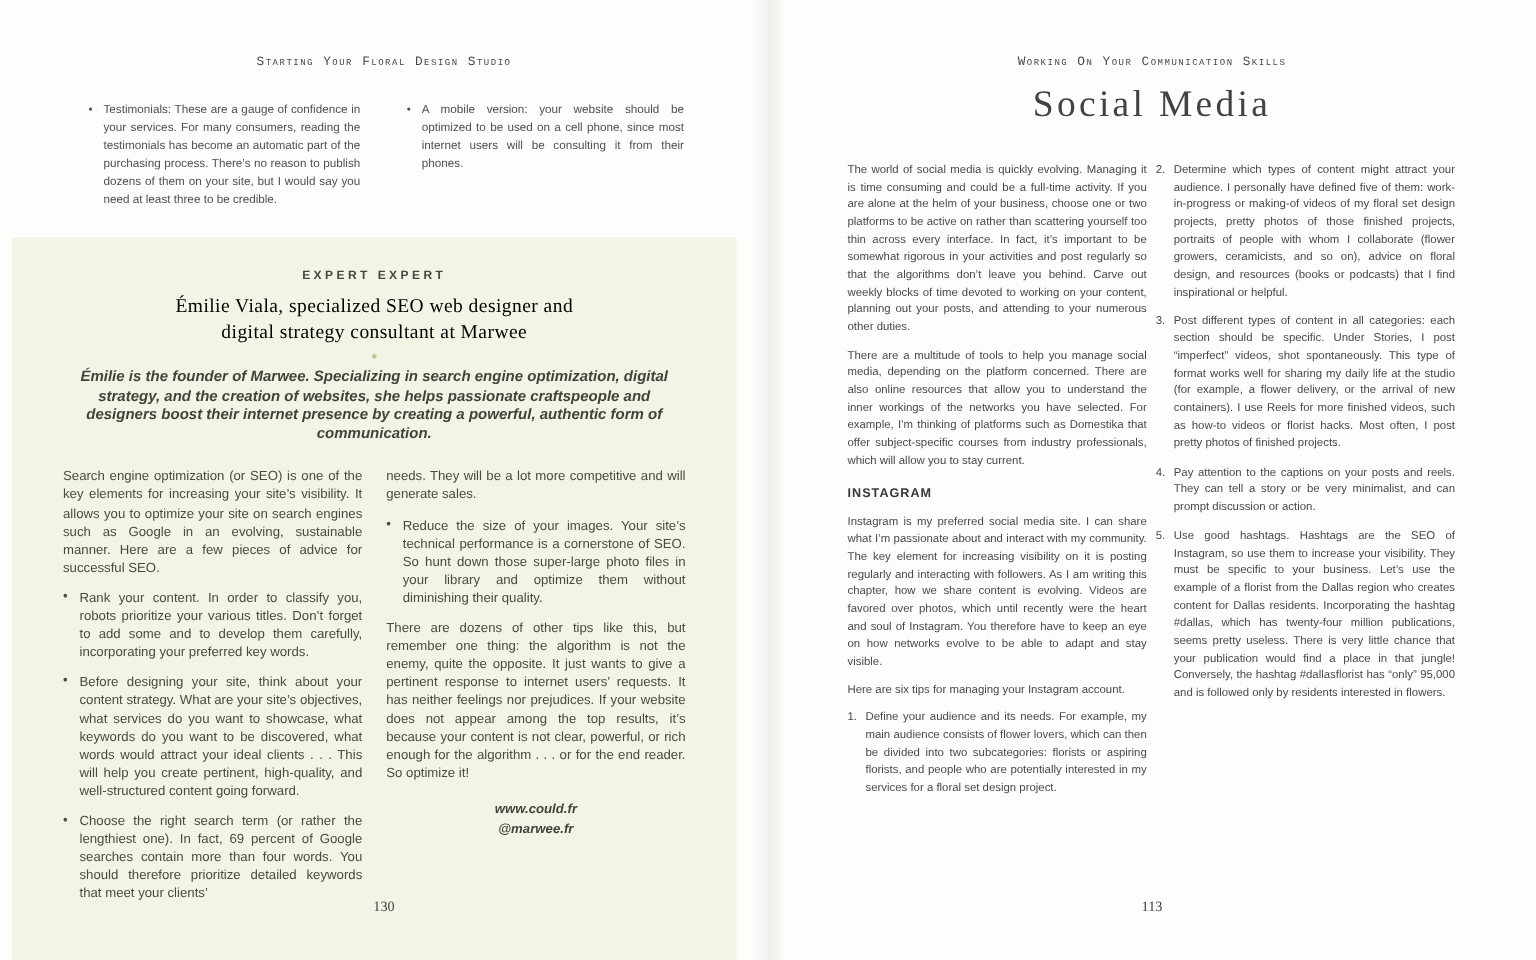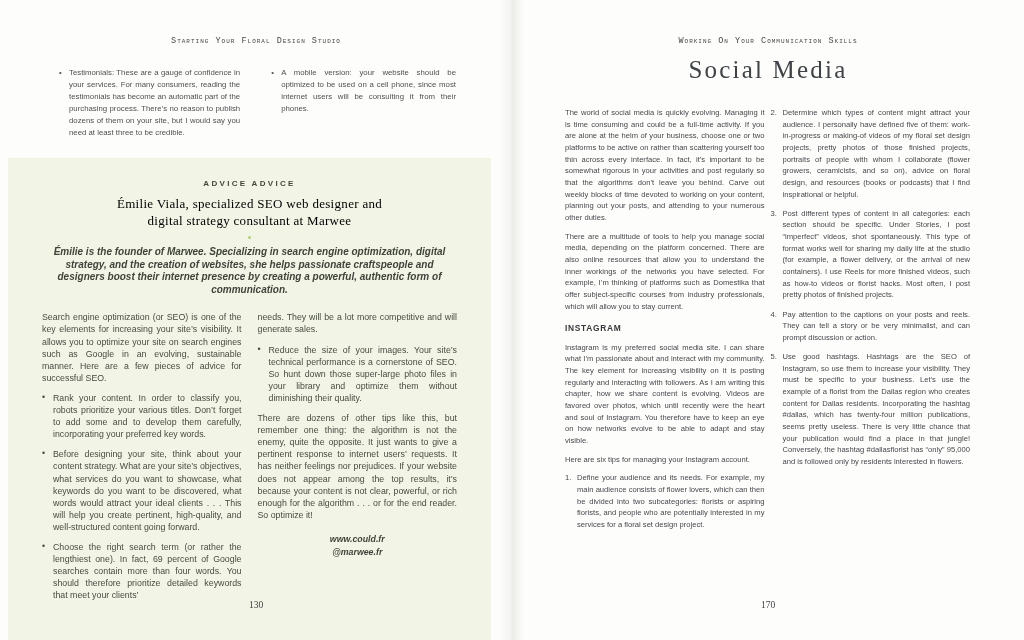--- a/index.html
+++ b/index.html
@@ -58,21 +58,21 @@
 
   <div class="page">
     <div class="running-head">Starting Your Floral Design Studio</div>
 
     <div class="top-bullets">
       <div class="bullet">Testimonials: These are a gauge of confidence in your services. For many consumers, reading the testimonials has become an automatic part of the purchasing process. There’s no reason to publish dozens of them on your site, but I would say you need at least three to be credible.</div>
       <div class="bullet">A mobile version: your website should be optimized to be used on a cell phone, since most internet users will be consulting it from their phones.</div>
     </div>
 
     <div class="expert-box">
-      <div class="kicker">ADVICE ADVICE</div>
+      <div class="kicker">EXPERT EXPERT</div>
       <div class="box-title">
         <div>Émilie Viala, specialized SEO web designer and</div>
         <div>digital strategy consultant at Marwee</div>
       </div>
       <div class="divider-dot"></div>
       <div class="box-intro">Émilie is the founder of Marwee. Specializing in search engine optimization, digital strategy, and the creation of websites, she helps passionate craftspeople and designers boost their internet presence by creating a powerful, authentic form of communication.</div>
 
       <div class="box-cols">
         <div class="box-col">
           <div class="box-par">Search engine optimization (or SEO) is one of the key elements for increasing your site’s visibility. It allows you to optimize your site on search engines such as Google in an evolving, sustainable manner. Here are a few pieces of advice for successful SEO.</div>
@@ -124,17 +124,17 @@
           <span class="tip-num">4.</span>
           <span class="tip-text">Pay attention to the captions on your posts and reels. They can tell a story or be very minimalist, and can prompt discussion or action.</span>
         </div>
         <div class="tip">
           <span class="tip-num">5.</span>
           <span class="tip-text">Use good hashtags. Hashtags are the SEO of Instagram, so use them to increase your visibility. They must be specific to your business. Let’s use the example of a florist from the Dallas region who creates content for Dallas residents. Incorporating the hashtag #dallas, which has twenty-four million publications, seems pretty useless. There is very little chance that your publication would find a place in that jungle! Conversely, the hashtag #dallasflorist has “only” 95,000 and is followed only by residents interested in flowers.</span>
         </div>
       </div>
     </div>
 
-    <div class="page-number">170</div>
+    <div class="page-number">113</div>
   </div>
 
   <div class="gutter"></div>
 </div>
 
 </body></html>

